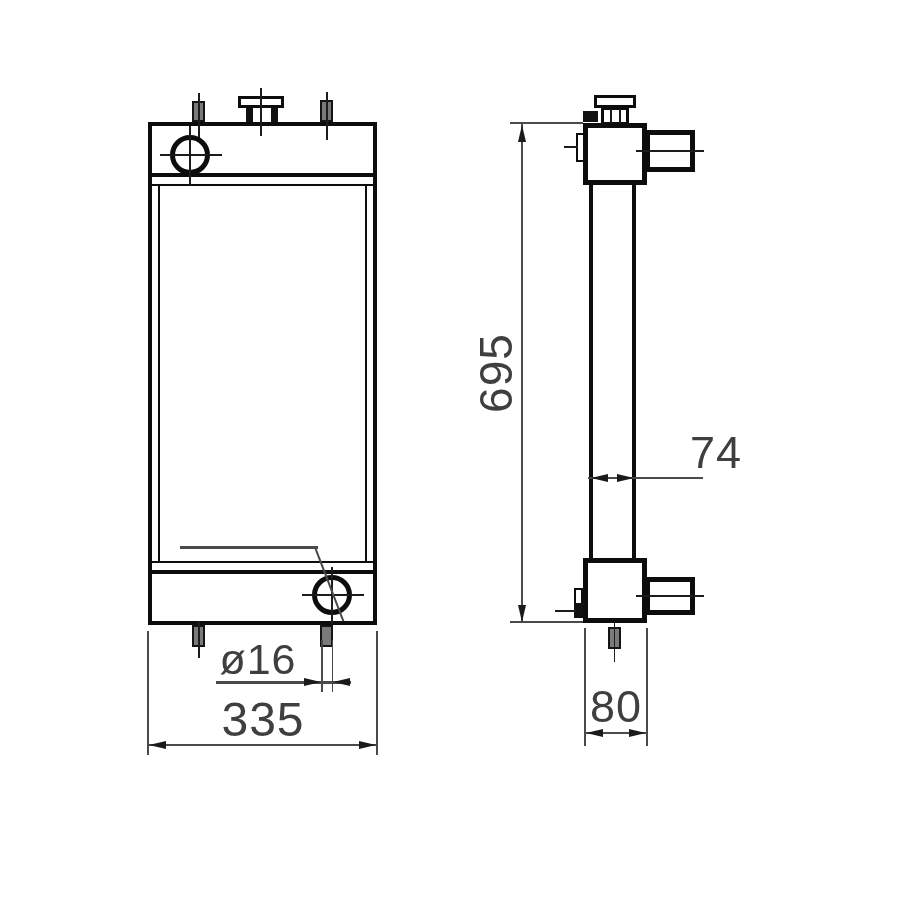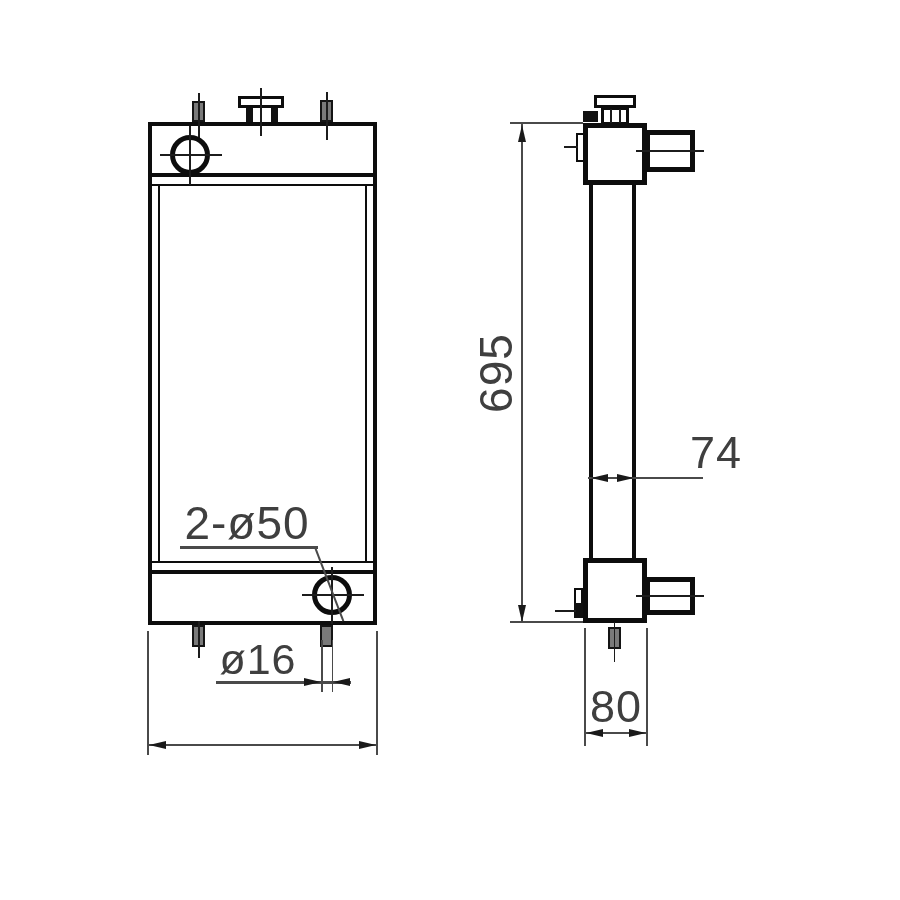--- a/index.html
+++ b/index.html
@@ -66,36 +66,36 @@
     <div class="cl" style="left:189px; top:126px; width:2px; height:59px;"></div>
 
     <div class="circ" style="left:312px; top:575px; width:40px; height:40px;"></div>
     <div class="cl" style="left:302px; top:594px; width:62px; height:2px;"></div>
     <div class="cl" style="left:331px; top:567px; width:2px; height:57px;"></div>
 
     <div class="pin" style="left:192px; top:625px; width:13px; height:22px;"></div>
     <div class="cl" style="left:198px; top:621px; width:1.5px; height:37px;"></div>
     <div class="pin" style="left:320px; top:625px; width:13px; height:22px;"></div>
 
-    <div class="dimtext" style="left:172px; top:500px; width:150px; font-size:46px;">2-ø50</div>
     <div class="dln" style="left:180px; top:546px; width:138px; height:2.5px;"></div>
     <div class="dln" style="left:316px; top:547px; width:79px; height:2px; transform-origin:0 0; transform:rotate(69deg);"></div>
 
     <div class="dimtext" style="left:212px; top:638px; width:92px; font-size:43px;">ø16</div>
     <div class="dln" style="left:216px; top:681px; width:135px; height:2.5px;"></div>
     <div class="dln" style="left:321px; top:640px; width:1.5px; height:52px;"></div>
     <div class="dln" style="left:331.5px; top:640px; width:1.5px; height:52px;"></div>
     <div class="arrR" style="left:304px; top:678px;"></div>
     <div class="arrL" style="left:333px; top:678px;"></div>
 
     <div class="dln" style="left:147px; top:631px; width:2px; height:124px;"></div>
     <div class="dln" style="left:375.5px; top:631px; width:2px; height:124px;"></div>
     <div class="dln" style="left:148px; top:744px; width:229px; height:2px;"></div>
     <div class="arrL" style="left:149px; top:741px;"></div>
     <div class="arrR" style="left:359px; top:741px;"></div>
+    <div class="dimtext" style="left:198px; top:696px; width:130px; font-size:48px;">335</div>
   </div>
 
   <div class="layer">
 
     <div class="box b45" style="left:583px; top:123px; width:64px; height:62px;"></div>
     <div class="box b45" style="left:583px; top:558px; width:64px; height:65px;"></div>
 
     <div class="ln" style="left:589px; top:185px; width:4px; height:373px;"></div>
     <div class="ln" style="left:632px; top:185px; width:4px; height:373px;"></div>
 

